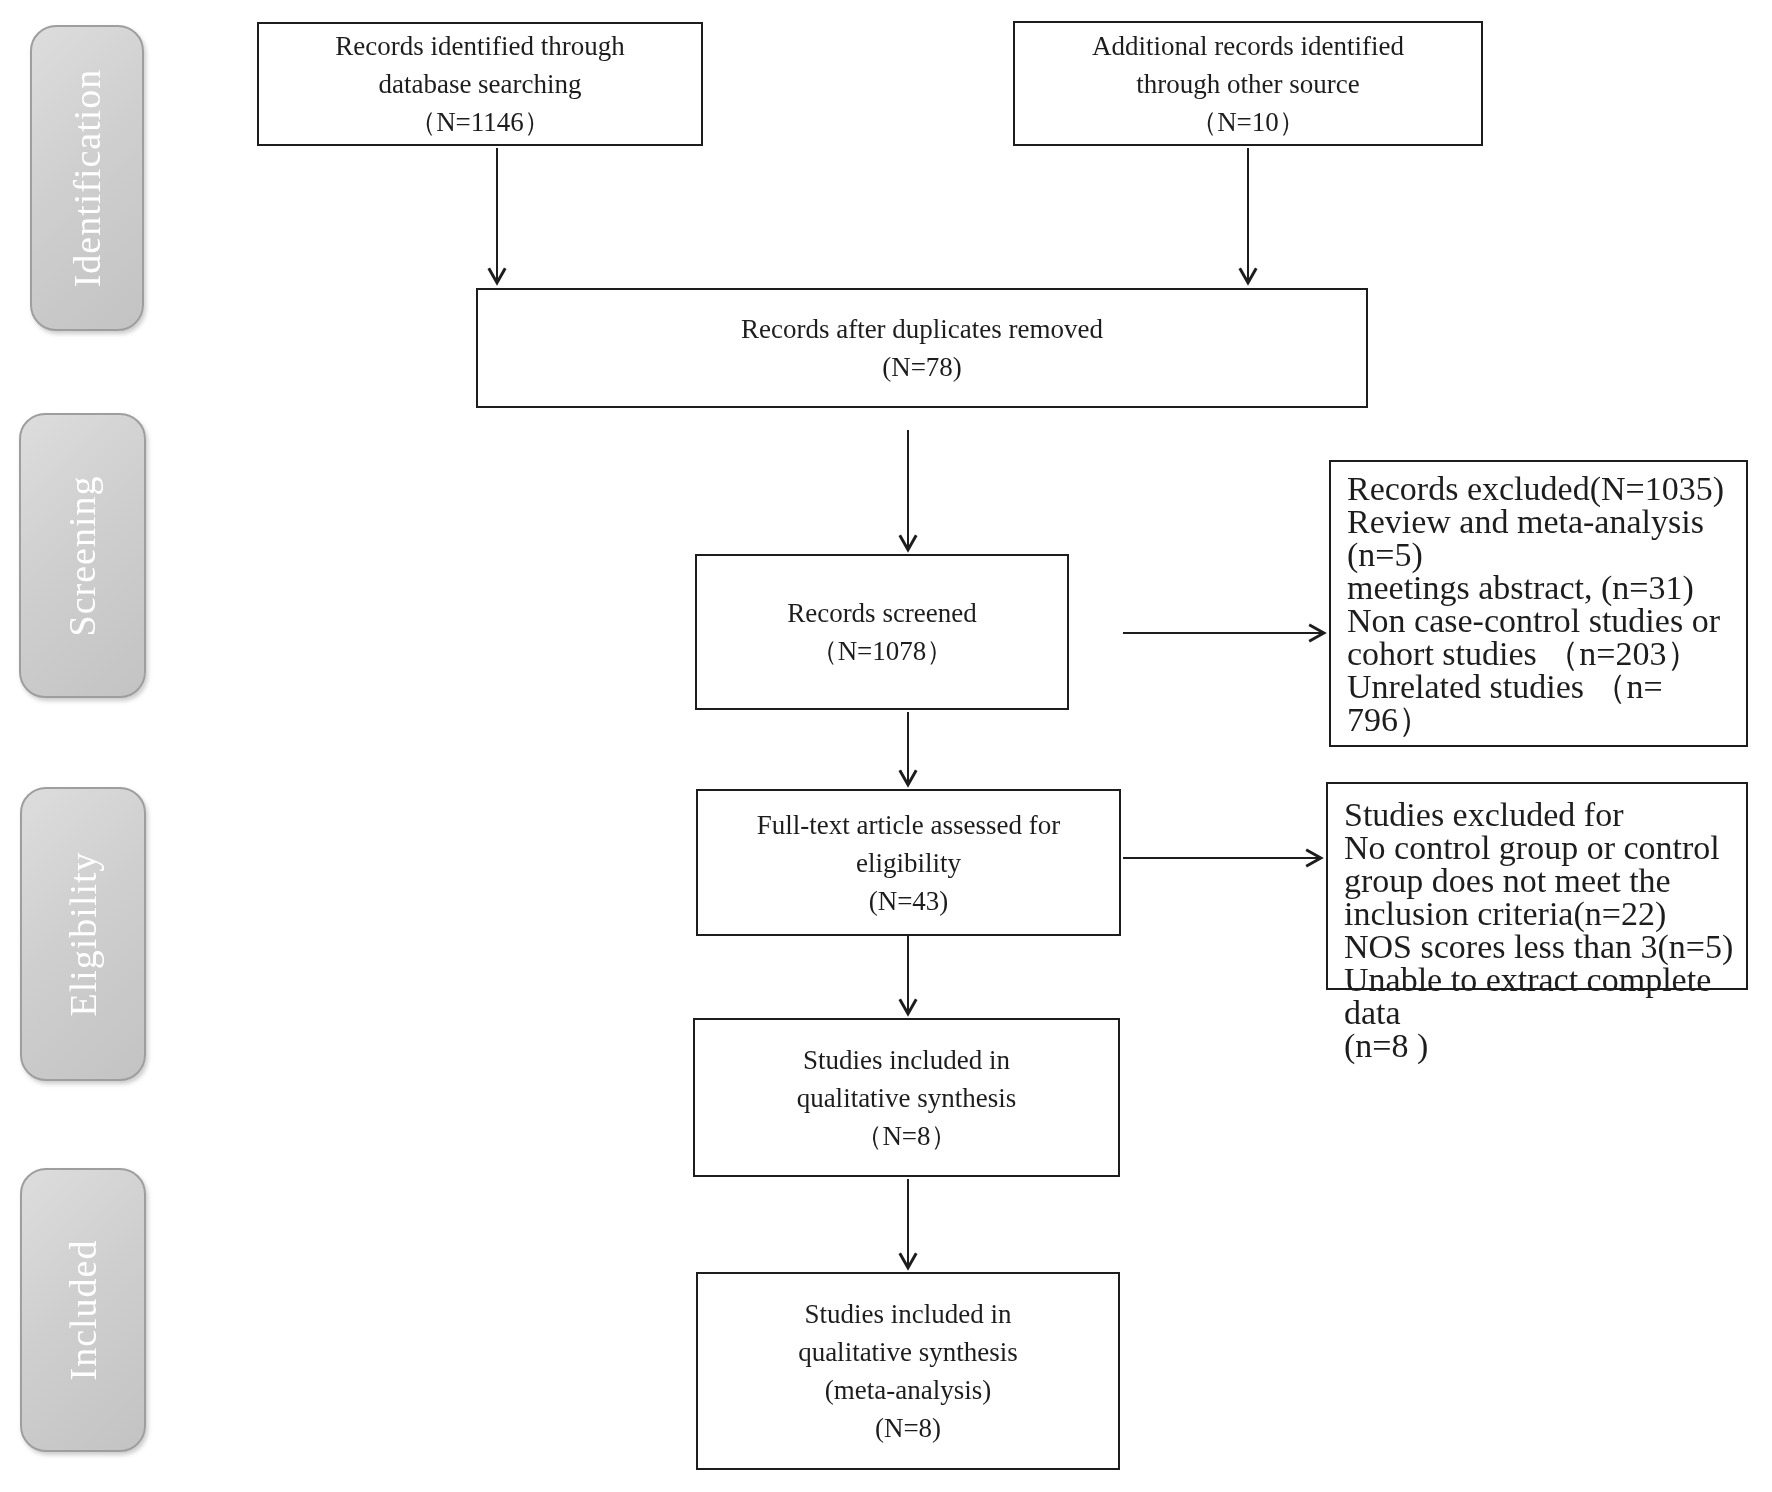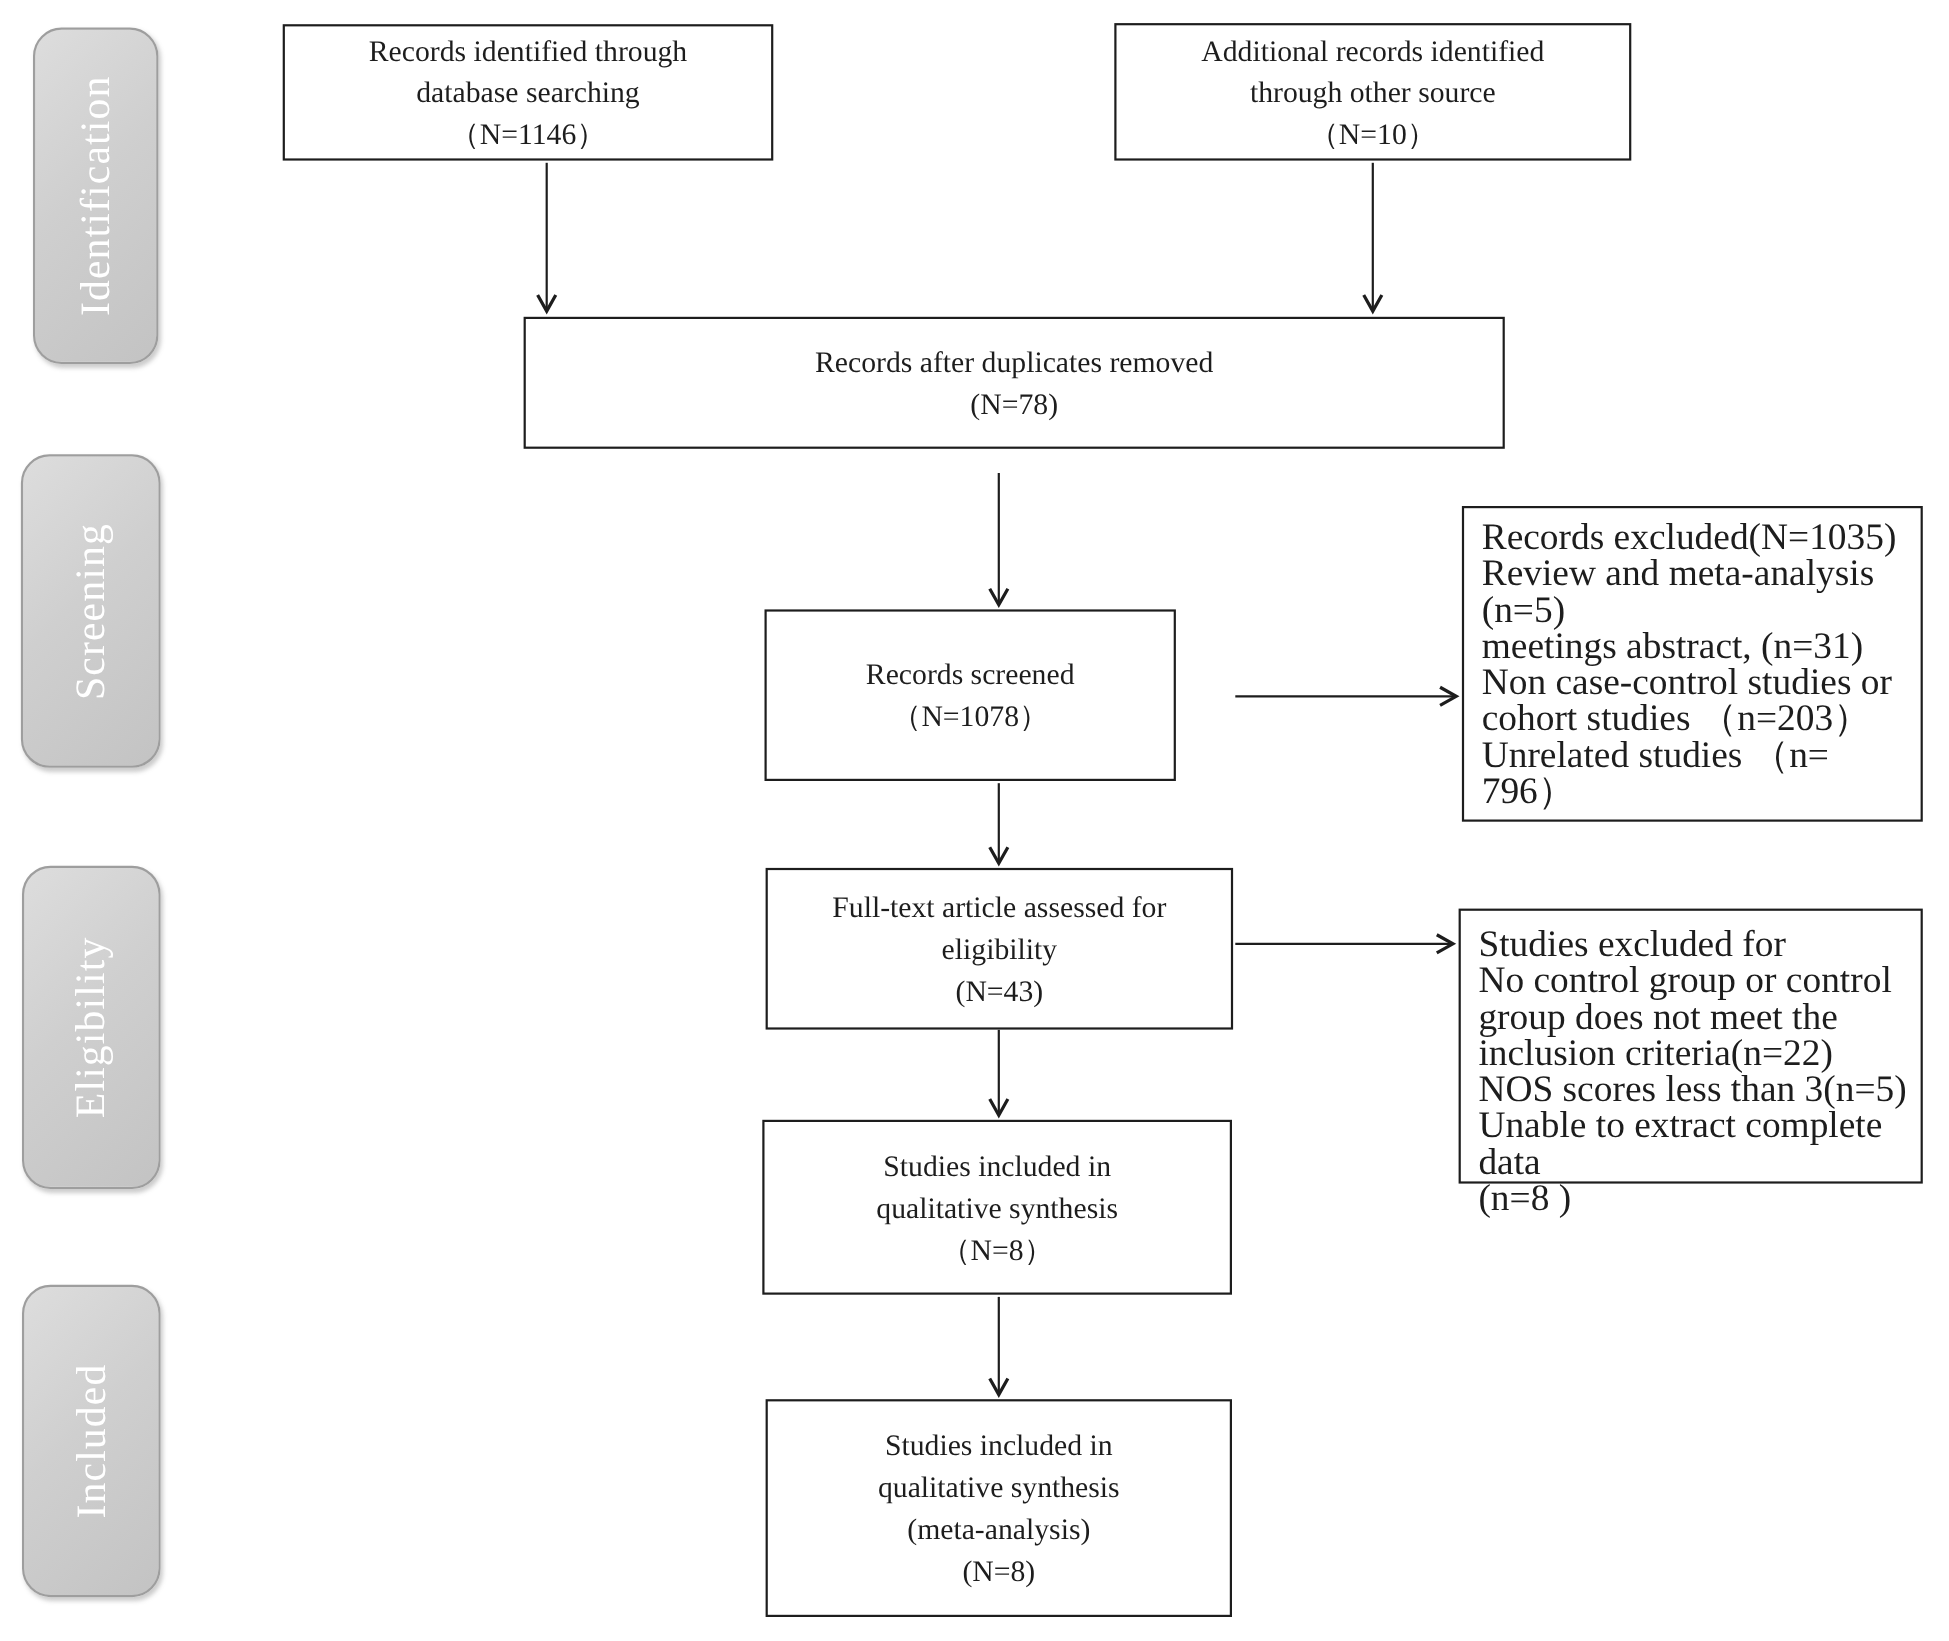--- a/index.html
+++ b/index.html
@@ -114,21 +114,21 @@
       <div>cohort studies （n=203）</div>
       <div>Unrelated studies （n= 796）</div>
     </div>
 
   <div class="fbox" style="left:696px;top:789px;width:425px;height:147px;">
       <div>Full-text article assessed for</div>
       <div>eligibility</div>
       <div>(N=43)</div>
     </div>
 
-  <div class="fbox side top-align" style="left:1326px;top:782px;width:422px;height:250px;margin-top:44px;">
+  <div class="fbox side top-align" style="left:1326px;top:782px;width:422px;height:208px;">
       <div>Studies excluded for</div>
       <div>No control group or control</div>
       <div>group does not meet the</div>
       <div>inclusion criteria(n=22)</div>
       <div>NOS scores less than 3(n=5)</div>
       <div>Unable to extract complete data</div>
       <div>(n=8 )</div>
     </div>
 
   <div class="fbox" style="left:693px;top:1018px;width:427px;height:159px;">

